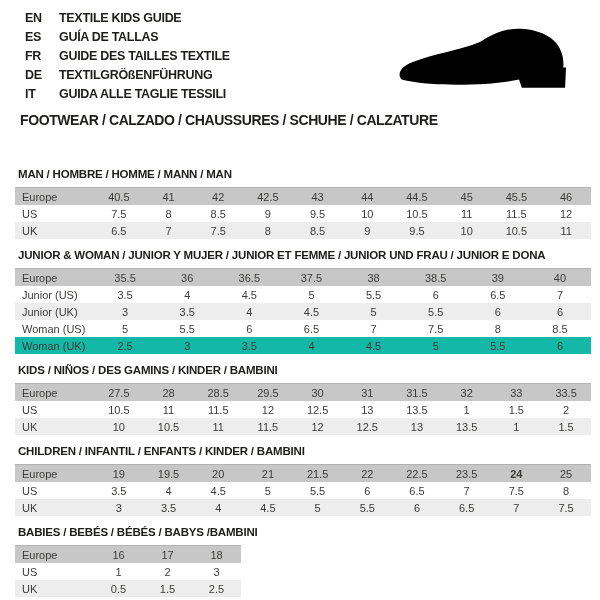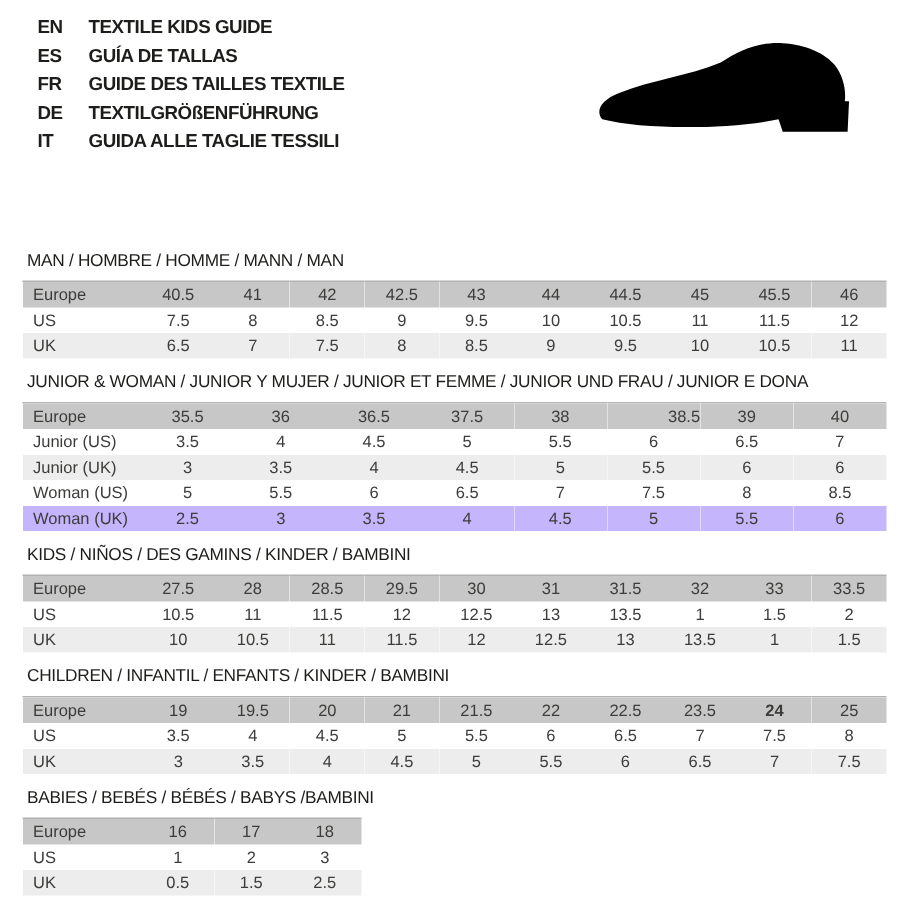--- a/index.html
+++ b/index.html
@@ -28,21 +28,21 @@
     font-weight: bold; font-size: 14px; letter-spacing: -0.4px;
     white-space: nowrap;
   }
   .shoe-wrap { position: absolute; top: 26px; left: 394px; width: 188px; height: 72px; }
   .shoe-wrap svg { display: block; width: 100%; height: 100%; }
 
   
   .sections { position: absolute; top: 167px; left: 15px; width: 576px; }
   .section { margin: 0 0 9px 0; }
   .section-title {
-    font-weight: normal; font-size: 11.5px; letter-spacing: -0.2px;
+    font-weight: bold; font-size: 11.5px; letter-spacing: -0.2px;
     line-height: 14px; margin: 0 3px 6px 3px; white-space: nowrap;
   }
   table.size-table {
     border-collapse: collapse; table-layout: fixed;
     width: 576px; font-size: 11px; color: #3c3c3a;
   }
   table.size-table.narrow { width: 226px; }
   .size-table td {
     height: 17px; padding: 0; text-align: center;
     vertical-align: middle; overflow: hidden; white-space: nowrap;
@@ -91,20 +91,21 @@
         C 179,27 181,37 180,45
         L 183,45
         L 182,67
         L 136,67
         L 133,58
         C 100,65 38,66 8,58
         Z"></path>
     </svg>
   </div>
 
+  <div class="category-line">FOOTWEAR / CALZADO / CHAUSSURES / SCHUHE / CALZATURE</div>
 
   <div class="sections" id="sections">
       <div class="section">
         <div class="section-title">MAN / HOMBRE / HOMME / MANN / MAN</div>
         <table class="size-table" style="background: rgb(255, 255, 255);">
           <tbody>
             <tr class="row-header" style="background: rgb(199, 199, 199);">
               <td class="row-label" style="color: rgb(60, 60, 58);">Europe</td>
               <td class="cell" style="color: rgb(60, 60, 58);">40.5</td>
               <td class="cell" style="color: rgb(60, 60, 58);">41</td>
@@ -150,21 +151,21 @@
         <div class="section-title">JUNIOR &amp; WOMAN / JUNIOR Y MUJER / JUNIOR ET FEMME / JUNIOR UND FRAU / JUNIOR E DONA</div>
         <table class="size-table" style="background: rgb(255, 255, 255);">
           <tbody>
             <tr class="row-header" style="background: rgb(199, 199, 199);">
               <td class="row-label" style="color: rgb(60, 60, 58);">Europe</td>
               <td class="cell" style="color: rgb(60, 60, 58);">35.5</td>
               <td class="cell" style="color: rgb(60, 60, 58);">36</td>
               <td class="cell" style="color: rgb(60, 60, 58);">36.5</td>
               <td class="cell" style="color: rgb(60, 60, 58);">37.5</td>
               <td class="cell" style="color: rgb(60, 60, 58);">38</td>
-              <td class="cell" style="color: rgb(60, 60, 58); text-align: right;">38.5</td>
+              <td class="cell" style="color: rgb(60, 60, 58);">38.5</td>
               <td class="cell" style="color: rgb(60, 60, 58);">39</td>
               <td class="cell" style="color: rgb(60, 60, 58);">40</td>
             </tr>
             <tr class="row-plain">
               <td class="row-label" style="color: rgb(60, 60, 58);">Junior (US)</td>
               <td class="cell" style="color: rgb(60, 60, 58);">3.5</td>
               <td class="cell" style="color: rgb(60, 60, 58);">4</td>
               <td class="cell" style="color: rgb(60, 60, 58);">4.5</td>
               <td class="cell" style="color: rgb(60, 60, 58);">5</td>
               <td class="cell" style="color: rgb(60, 60, 58);">5.5</td>
@@ -187,21 +188,21 @@
               <td class="row-label" style="color: rgb(60, 60, 58);">Woman (US)</td>
               <td class="cell" style="color: rgb(60, 60, 58);">5</td>
               <td class="cell" style="color: rgb(60, 60, 58);">5.5</td>
               <td class="cell" style="color: rgb(60, 60, 58);">6</td>
               <td class="cell" style="color: rgb(60, 60, 58);">6.5</td>
               <td class="cell" style="color: rgb(60, 60, 58);">7</td>
               <td class="cell" style="color: rgb(60, 60, 58);">7.5</td>
               <td class="cell" style="color: rgb(60, 60, 58);">8</td>
               <td class="cell" style="color: rgb(60, 60, 58);">8.5</td>
             </tr>
-            <tr class="row-alt" style="background: #c4b5fd; padding-left: 44px;">
+            <tr class="row-alt" style="background: #14b8a6; padding-left: 44px;">
               <td class="row-label" style="color: rgb(60, 60, 58);">Woman (UK)</td>
               <td class="cell" style="color: rgb(60, 60, 58);">2.5</td>
               <td class="cell" style="color: rgb(60, 60, 58);">3</td>
               <td class="cell" style="color: rgb(60, 60, 58);">3.5</td>
               <td class="cell" style="color: rgb(60, 60, 58);">4</td>
               <td class="cell" style="color: rgb(60, 60, 58);">4.5</td>
               <td class="cell" style="color: rgb(60, 60, 58);">5</td>
               <td class="cell" style="color: rgb(60, 60, 58);">5.5</td>
               <td class="cell" style="color: rgb(60, 60, 58);">6</td>
             </tr>

